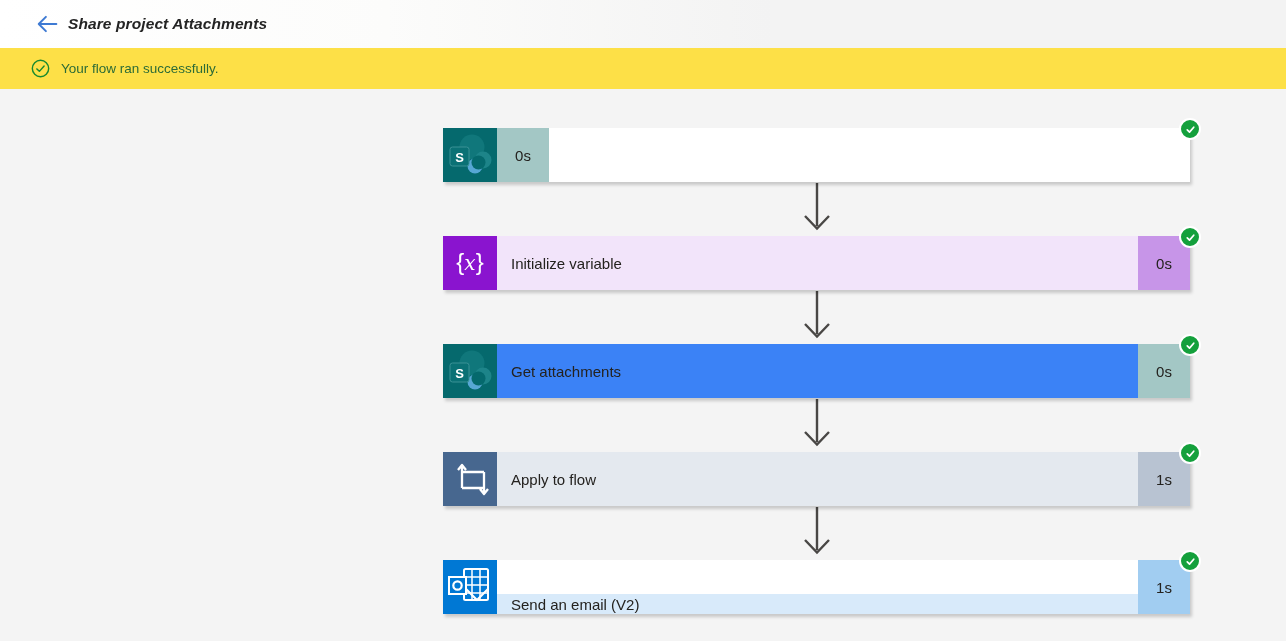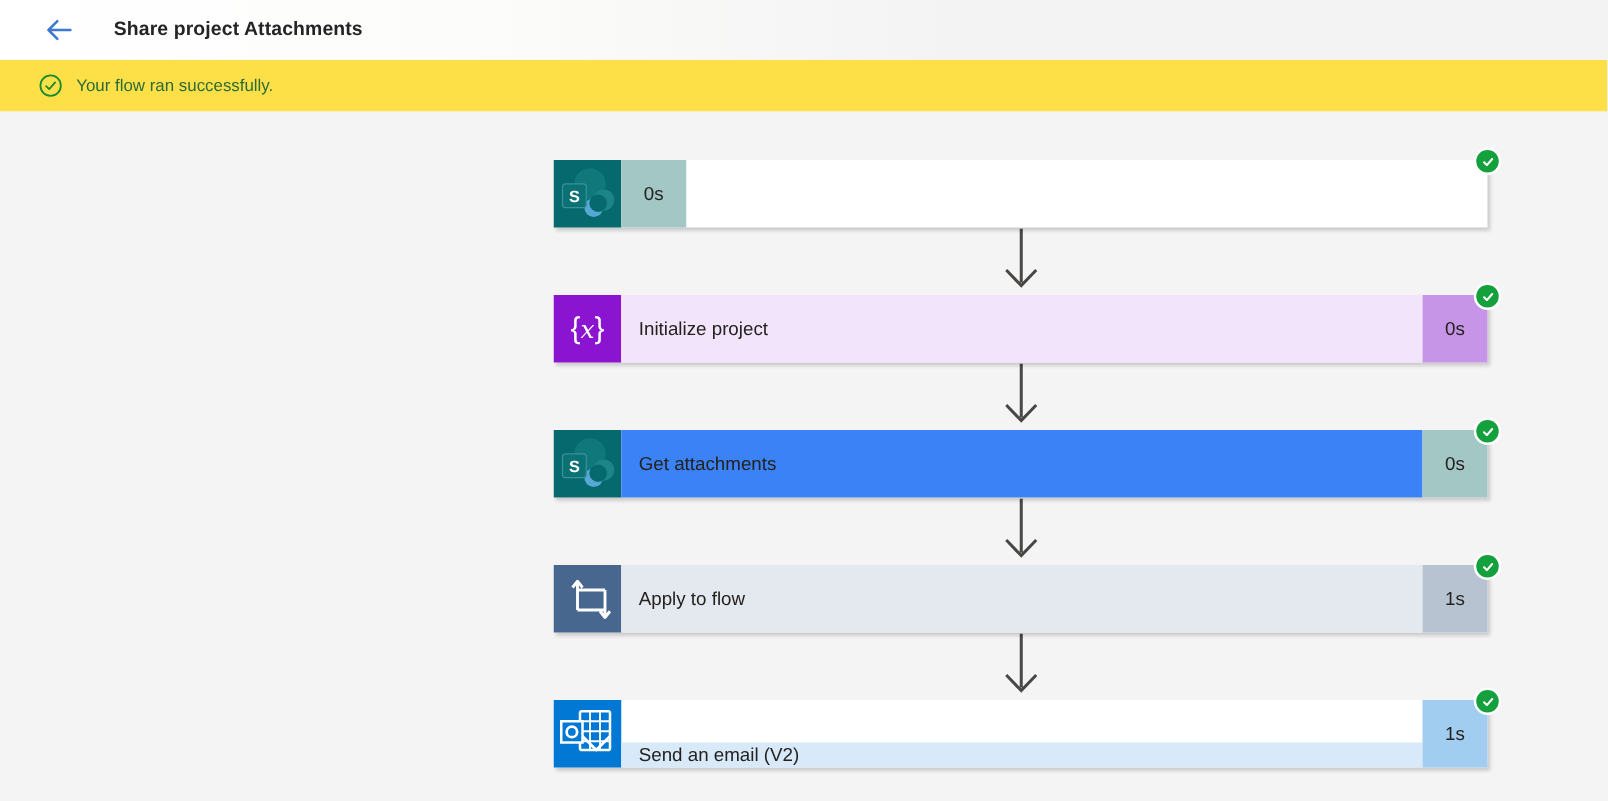--- a/index.html
+++ b/index.html
@@ -8,21 +8,21 @@
 
   
   .header {
     height:48px; display:flex; align-items:center;
     background:linear-gradient(90deg,#ffffff 0%,#fcfcfb 30%,#f3f3f3 60%,#f3f3f3 100%);
   }
   .back-btn {
     background:none; border:none; cursor:pointer; margin-left:32px;
     display:flex; align-items:center; padding:4px;
   }
-  .page-title { font-size:15.5px; font-weight:700; color:#242424; margin-left:29px; letter-spacing:0.1px; }
+  .page-title { font-size:15.5px; font-weight:700; color:#242424; margin-left:6px; letter-spacing:0.1px;font-style:italic; }
 
   
   .banner {
     height:41px; background:#fde047; display:flex; align-items:center; padding-left:31px; gap:11px;
   }
   .banner-msg { font-size:13.5px; color:#2c6b37; }
 
   
   .canvas { height:552px; position:relative; }
   .flow { width:747px; margin-left:443px; padding-top:39px; display:flex; flex-direction:column; align-items:center; }
@@ -98,21 +98,21 @@
       </span>
     </div>
 
     <div class="card">
       <div class="card-icon" style="background: rgb(138, 20, 207);">
         <svg width="54" height="54" viewBox="0 0 54 54">
           <text x="27" y="34" text-anchor="middle" font-size="24" fill="#ffffff" font-family="Liberation Sans, sans-serif">{<tspan font-style="italic" font-size="20" font-family="DejaVu Serif, serif">x</tspan>}</text>
         </svg>
       </div>
       <div class="card-body" style="background: rgb(242, 228, 250);">
-        <span class="card-label">Initialize project</span>
+        <span class="card-label">Initialize variable</span>
       </div>
       <div class="card-duration" style="background: rgb(199, 149, 232);">0s</div>
       <div class="badge" style="background: rgb(20, 160, 60);">
         <svg width="13" height="13" viewBox="0 0 20 20">
             <path d="M5 10.5 L8.5 14 L15 6.5" fill="none" stroke="#ffffff" stroke-width="2.6" stroke-linecap="round" stroke-linejoin="round"></path>
           </svg>
       </div>
     </div>
 
     <div class="connector">

